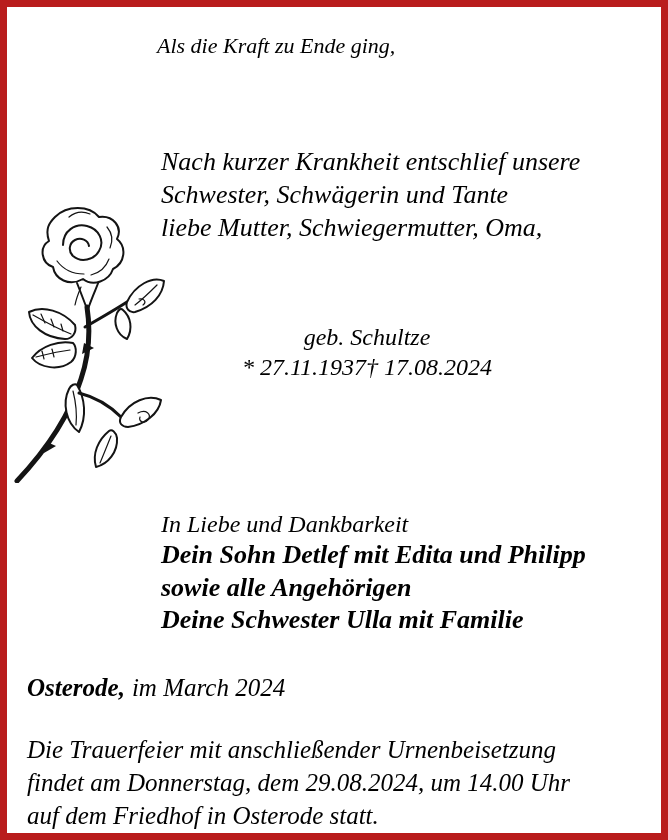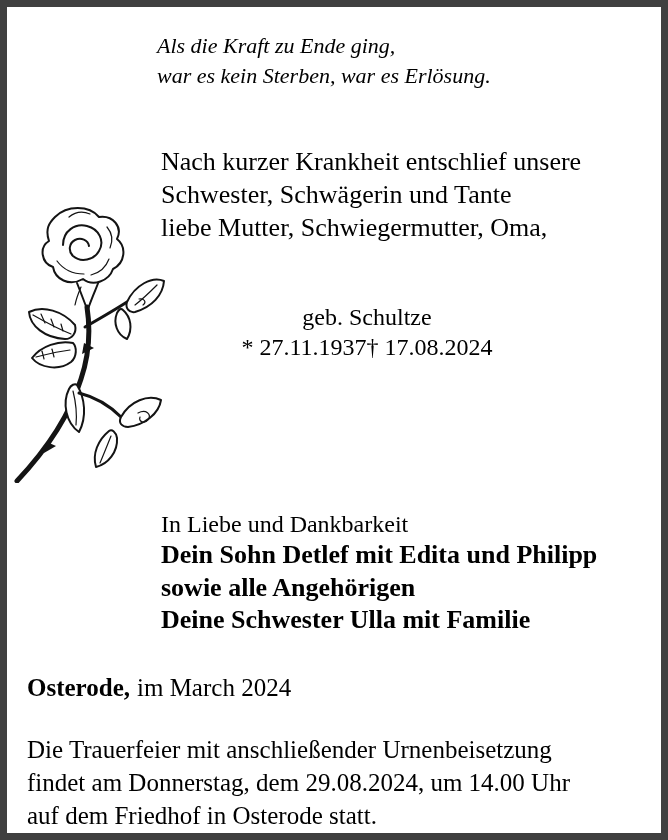--- a/index.html
+++ b/index.html
@@ -3,26 +3,26 @@
 <meta charset="utf-8">
 <style>
   * { margin: 0; padding: 0; box-sizing: border-box; }
   html, body { background: #888; }
   .page {
     position: relative;
     width: 668px;
     height: 840px;
     margin: 0 auto;
     background: #ffffff;
-    border: 7px solid #404040;
+    border: 7px solid #b91c1c;
     overflow: hidden;
     font-family: "Liberation Serif", "DejaVu Serif", serif;
     color: #000000;
   }
-  .abs { position: absolute; }
+  .abs { position: absolute; font-style: italic; }
 
   .quote {
     left: 150px; top: 24px;
     font-style: italic;
     font-size: 22px;
     line-height: 30px;
   }
 
   .intro {
     left: 154px; top: 138px;
@@ -41,20 +41,21 @@
     width: 424px;
     text-align: center;
   }
   .name {
     font-size: 40px;
     font-weight: bold;
     line-height: 44px;
     white-space: nowrap;
   }
   .maiden {
+    margin-top: 20px;
     font-size: 24px;
     line-height: 28px;
   }
   .dates {
     margin-top: 2px;
     font-size: 24px;
     line-height: 28px;
   }
   .dates .birth { }
 
@@ -93,21 +94,20 @@
   svg .branch { fill: none; stroke: #141414; stroke-width: 3; stroke-linecap: round; }
   svg .thorn { fill: #141414; stroke: none; }
 </style>
 </head>
 <body>
 
 <div class="page">
 
   <div class="abs quote">
     <div>Als die Kraft zu Ende ging,</div>
-    <div>war es kein Sterben, war es Erlösung.</div>
   </div>
 
   <div class="abs intro">
     <div>Nach kurzer Krankheit entschlief unsere</div>
     <div>Schwester, Schwägerin und Tante</div>
     <div>liebe Mutter, Schwiegermutter, Oma,</div>
   </div>
 
   <div class="abs rose">
     <svg width="160" height="288" viewBox="0 0 160 288" xmlns="http://www.w3.org/2000/svg" aria-hidden="true">

